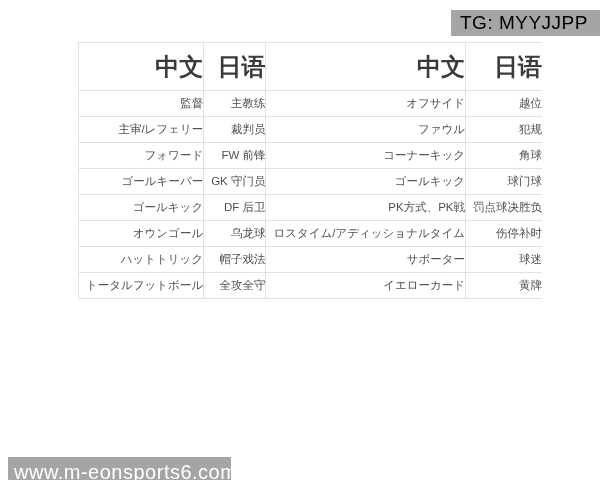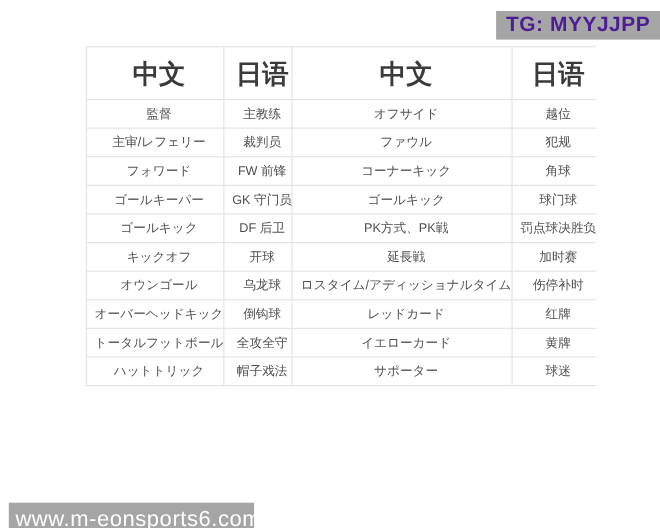--- a/index.html
+++ b/index.html
@@ -11,39 +11,38 @@
     overflow: hidden;
     font-family: "Liberation Sans", sans-serif;
   }
   .badge {
     position: absolute;
     left: 451px;
     top: 10px;
     width: 149px;
     height: 26px;
     background: #a5a5a5;
-    color: #4c1d95;
+    color: #000000;
     font-size: 19px;
     line-height: 26px;
     padding-left: 9px;
     box-sizing: border-box;
     letter-spacing: 0.5px;
     white-space: nowrap;
-    font-weight: bold;
   }
   table.vocab {
     position: absolute;
     left: 78px;
     top: 42px;
     border-collapse: collapse;
     table-layout: fixed;
   }
   table.vocab th, table.vocab td {
     border: 1px solid #e1e1e1;
-    text-align: center;
+    text-align: right;
     vertical-align: middle;
     white-space: nowrap;
     overflow: visible;
     box-sizing: border-box;
   }
   table.vocab th:last-child, table.vocab td:last-child { border-right: none; }
   table.vocab th {
     height: 48px;
     font-size: 24px;
     font-weight: 700;
@@ -124,48 +123,36 @@
         <td>ゴールキック</td>
         <td>球门球</td>
       </tr>
       <tr>
         <td>ゴールキック</td>
         <td>DF 后卫</td>
         <td>PK方式、PK戦</td>
         <td>罚点球决胜负</td>
       </tr>
       <tr>
-        <td>キックオフ</td>
-        <td>开球</td>
-        <td>延長戦</td>
-        <td>加时赛</td>
-      </tr>
-      <tr>
         <td>オウンゴール</td>
         <td>乌龙球</td>
         <td>ロスタイム/アディッショナルタイム</td>
         <td>伤停补时</td>
       </tr>
       <tr>
-        <td>オーバーヘッドキック</td>
-        <td>倒钩球</td>
-        <td>レッドカード</td>
-        <td>红牌</td>
+        <td>ハットトリック</td>
+        <td>帽子戏法</td>
+        <td>サポーター</td>
+        <td>球迷</td>
       </tr>
       <tr>
         <td>トータルフットボール</td>
         <td>全攻全守</td>
         <td>イエローカード</td>
         <td>黄牌</td>
-      </tr>
-      <tr>
-        <td>ハットトリック</td>
-        <td>帽子戏法</td>
-        <td>サポーター</td>
-        <td>球迷</td>
       </tr>
     </tbody>
   </table>
 
   <div class="watermark">
     <span>www.m-eonsports6.com</span>
   </div>
 
 </div>
 

